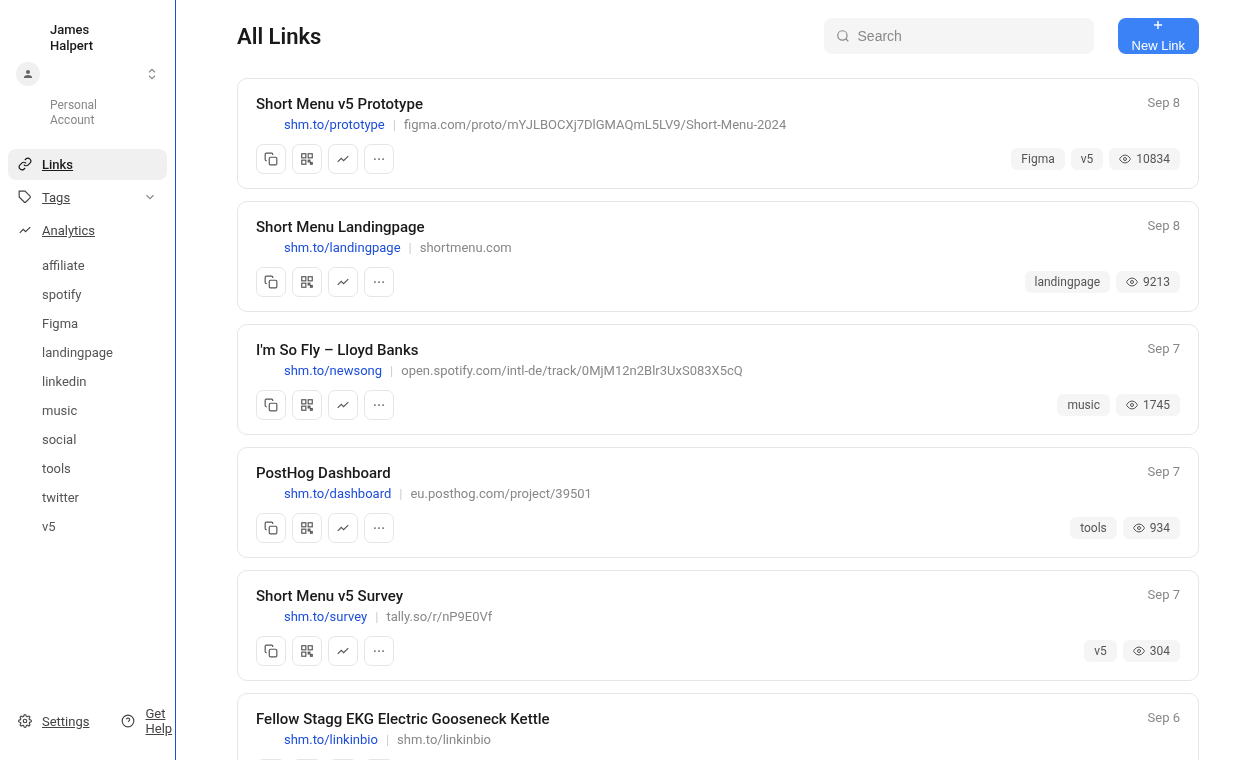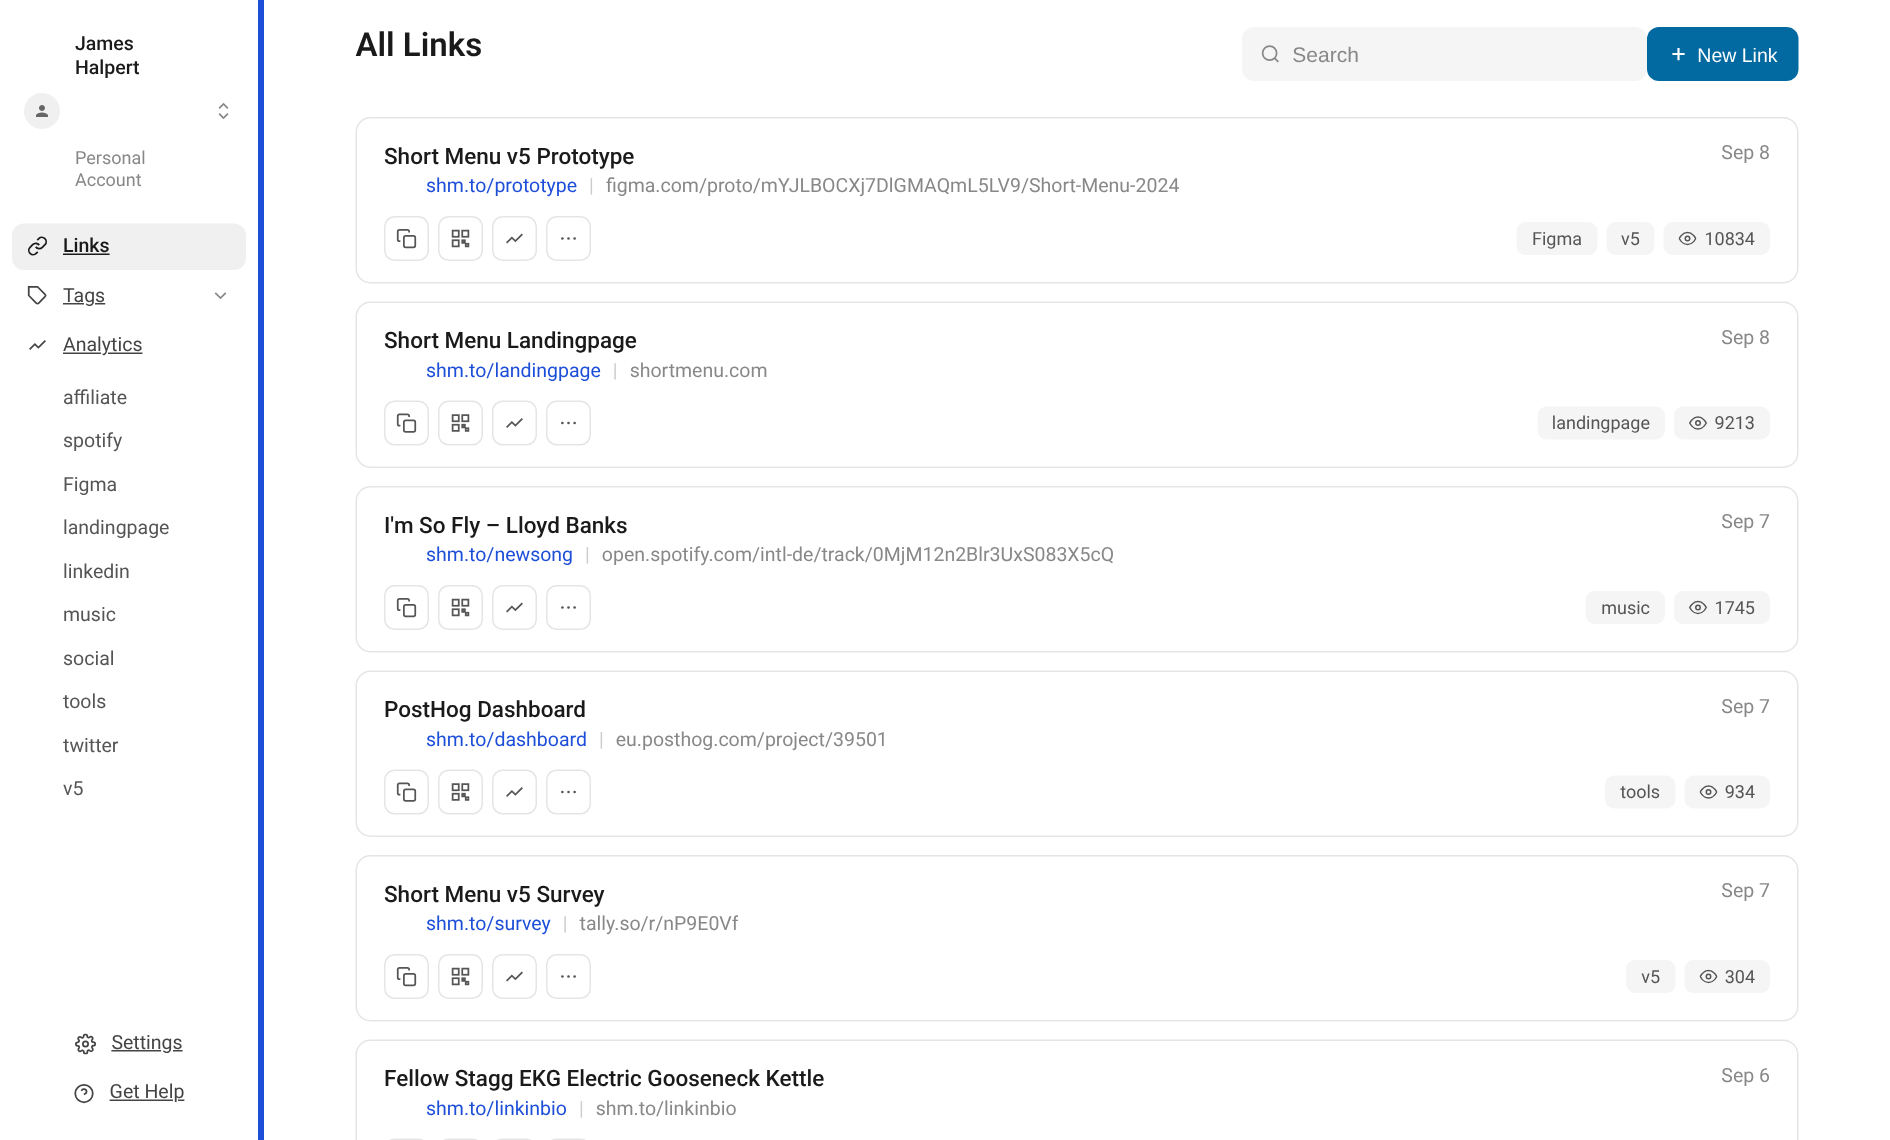--- a/index.html
+++ b/index.html
@@ -12,21 +12,21 @@
       font-size: 14px;
       color: #1a1a1a;
       background: #ffffff;
       width: 1260px;
       height: 760px;
       overflow: hidden;
       display: flex;
     }
     .sidebar {
       width: 176px;
-      border-right: 4px solid #1d4ed8;
+      border-right: 1px solid #1d4ed8;
       display: flex;
       flex-direction: column;
       padding: 16px 8px;
     }
     .account-switcher {
       display: flex;
       align-items: center;
       gap: 10px;
       padding: 6px 8px;
       border-radius: 8px;
@@ -120,37 +120,37 @@
       font-size: 13px;
       color: #555;
       cursor: pointer;
       border-radius: 6px;
     }
     .sidebar-spacer {
       flex: 1;
     }
     .sidebar-footer {
       display: flex;
-      flex-direction: column;
-      gap: 2px;
-      align-items: center;
+      flex-direction: row;
+      gap: 12px;
     }
     .main {
       flex: 1;
       overflow-y: auto;
       padding: 18px 0 40px 0;
     }
     .main-inner {
       max-width: 1042px;
       margin: 0 auto;
       padding: 0 40px;
     }
     .header-row {
       display: flex;
-      gap: 0;
+      align-items: center;
+      gap: 24px;
       margin-bottom: 24px;
     }
     .page-title {
       font-size: 22px;
       font-weight: 600;
       color: #1a1a1a;
       margin-right: auto;
     }
     .search-box {
       display: flex;
@@ -176,29 +176,30 @@
       color: #333;
       width: 100%;
     }
     .search-box input::placeholder {
       color: #888;
     }
     .new-link-btn {
       display: flex;
       align-items: center;
       gap: 6px;
-      background: #0369a1;
+      background: #3b82f6;
       color: #fff;
       border: none;
       border-radius: 8px;
       padding: 0 14px;
       height: 36px;
       font-size: 13px;
       font-weight: 500;
       cursor: pointer;
+      flex-direction: column;
     }
     .new-link-btn svg {
       width: 14px;
       height: 14px;
     }
     .links-list {
       display: flex;
       flex-direction: column;
       gap: 12px;
     }

